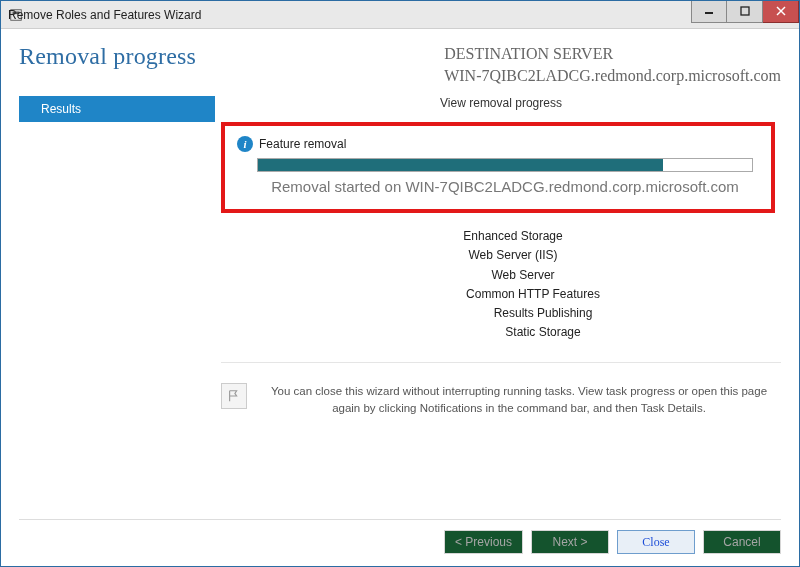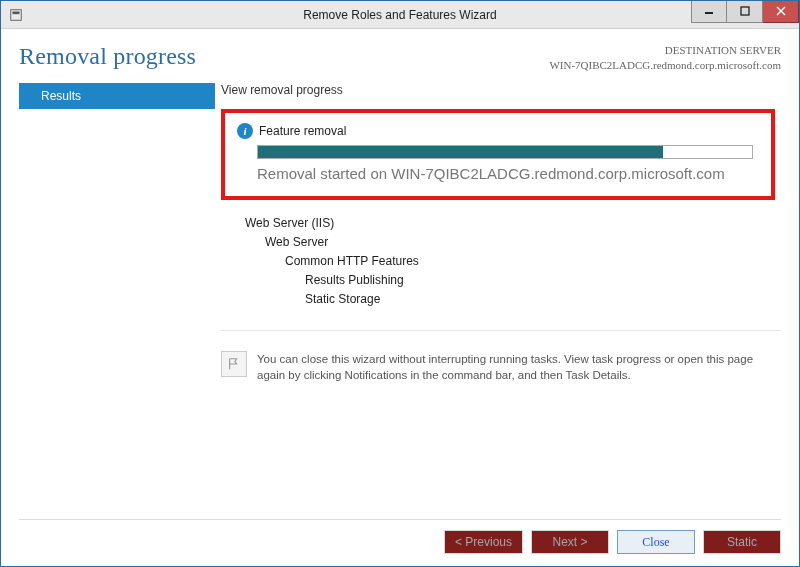--- a/index.html
+++ b/index.html
@@ -25,22 +25,21 @@
     position: relative;
   }
   .titlebar .sysicon {
     width: 18px; height: 18px;
     margin-left: 6px;
     display: flex; align-items:center; justify-content:center;
     color: #444;
   }
   .titlebar .title {
     position:absolute;
-    left:0; right:0;
-    text-align:center;
+    left:7px; right:0;
     font-size:12px;
     color:#222;
     pointer-events:none;
   }
   .winbtns {
     margin-left:auto;
     display:flex;
     height:22px;
     margin-top:-6px;
   }
@@ -74,28 +73,28 @@
     margin-bottom:10px;
     font-family:Liberation Serif, serif;
   }
   .page-title {
     font-size:24px;
     font-weight:300;
     color:#2e6da4;
     letter-spacing:0.2px;
   }
   .dest {
-    text-align:right;
-    font-size:11px;
+    font-size:16px;
     color:#666;
     line-height:1.35;
   }
   .body {
     display:flex;
     height:410px;
+    text-align:center;
   }
   .sidebar { width:196px; }
   .step {
     height:26px;
     background:#1f85c7;
     color:#fff;
     display:flex; align-items:center;
     padding-left:22px;
     font-size:12px;
   }
@@ -186,21 +185,21 @@
   .btn {
     min-width:78px;
     height:24px;
     border:1px solid #adadad;
     background:#f0f0f0;
     font-size:12px;
     color:#444;
     display:flex;align-items:center;justify-content:center;
     padding:0 10px;
   }
-  .btn.disabled { color:#a5a5a5; background:#7f1d1d; border-color:#d6d6d6;}
+  .btn.disabled { color:#a5a5a5; background:#14532d; border-color:#d6d6d6;}
   .btn.primary { border-color:#6e9dcd; background:#e8eff7; color:#1d4ed8;font-family:Liberation Serif, serif;}
 </style>
 </head>
 <body>
 
 <div class="window">
 
   <div class="titlebar">
     <span class="sysicon">
       <svg width="14" height="14" viewBox="0 0 16 16">
@@ -252,20 +251,21 @@
             <span class="info-icon">i</span>
             <span class="fr-title">Feature removal</span>
           </div>
           <div class="progressbar">
             <div class="progressfill" style="width: 82%;"></div>
           </div>
           <div class="statusline">Removal started on WIN-7QIBC2LADCG.redmond.corp.microsoft.com</div>
         </div>
 
         <div class="tree">
+          <div>Enhanced Storage</div>
           <div>Web Server (IIS)</div>
           <div class="i1">Web Server</div>
           <div class="i2">Common HTTP Features</div>
           <div class="i3">Results Publishing</div>
           <div class="i3">Static Storage</div>
         </div>
 
         <div class="hintbox">
           <div class="hinticon">
             <svg width="14" height="14" viewBox="0 0 16 16">
@@ -274,17 +274,17 @@
           </div>
           <div>You can close this wizard without interrupting running tasks. View task progress or open this page again by clicking Notifications in the command bar, and then Task Details.</div>
         </div>
       </div>
     </div>
 
     <div class="footer">
       <div class="btn disabled">&lt; Previous</div>
       <div class="btn disabled">Next &gt;</div>
       <div class="btn primary">Close</div>
-      <div class="btn disabled">Static</div>
+      <div class="btn disabled">Cancel</div>
     </div>
 
   </div>
 </div>
 
 </body></html>

